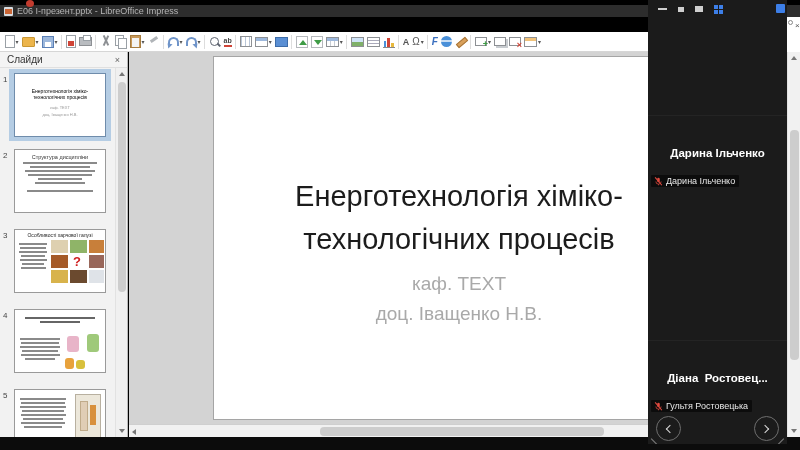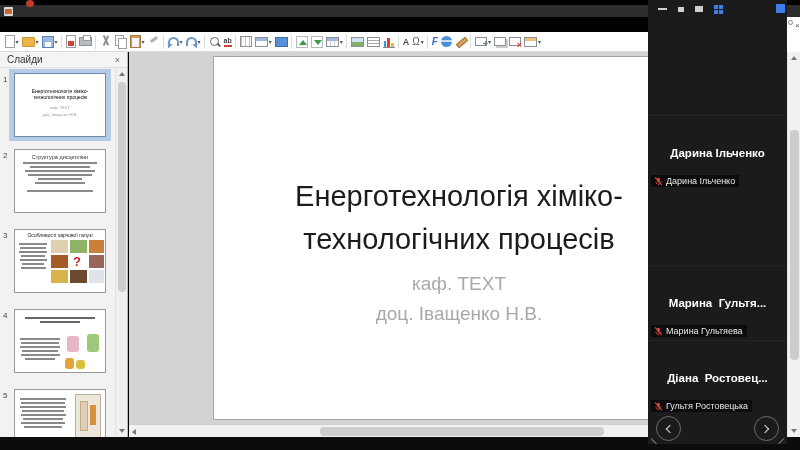--- a/index.html
+++ b/index.html
@@ -133,20 +133,21 @@
 .timg{position:absolute}
 .qmark{color:#d02020;font-weight:bold;font-size:13px;line-height:1}
 </style>
 </head>
 <body>
 
 <div id="stage">
   <div class="reddot"></div>
   <div class="titlebar">
     <div class="doc-icon"></div>
+    <div class="title-text">Е06 І-презент.pptx - LibreOffice Impress</div>
   </div>
   <div class="toolbar">
     <span class="tbi">
         <span class="s-page"></span>
         <span class="dd">▾</span>
       </span>
     <span class="tbi">
         <span class="s-fold"></span>
         <span class="dd">▾</span>
       </span>
@@ -411,32 +412,20 @@
             <rect x="4.3" y="1" width="3.4" height="6" rx="1.7" fill="#e04a3f"></rect>
             <path d="M2.5 6a3.5 3.5 0 0 0 7 0" stroke="#e04a3f" stroke-width="1" fill="none"></path>
             <line x1="6" y1="9.5" x2="6" y2="11" stroke="#e04a3f" stroke-width="1"></line>
             <line x1="1.5" y1="0.5" x2="10.5" y2="11" stroke="#e04a3f" stroke-width="1.4"></line>
           </svg>
         <span>Дарина Ільченко</span>
       </div>
     </div>
 
 
-    <div class="tile" style="top:265px;height:75px">
-      <div class="tname">Марина  Гультя...</div>
-      <div class="tlabel">
-        <svg width="9" height="9" viewBox="0 0 12 12">
-            <rect x="4.3" y="1" width="3.4" height="6" rx="1.7" fill="#e04a3f"></rect>
-            <path d="M2.5 6a3.5 3.5 0 0 0 7 0" stroke="#e04a3f" stroke-width="1" fill="none"></path>
-            <line x1="6" y1="9.5" x2="6" y2="11" stroke="#e04a3f" stroke-width="1"></line>
-            <line x1="1.5" y1="0.5" x2="10.5" y2="11" stroke="#e04a3f" stroke-width="1.4"></line>
-          </svg>
-        <span>Марина Гультяева</span>
-      </div>
-    </div>
 
     <div class="tile" style="top:340px;height:75px">
       <div class="tname">Діана  Ростовец...</div>
       <div class="tlabel">
         <svg width="9" height="9" viewBox="0 0 12 12">
             <rect x="4.3" y="1" width="3.4" height="6" rx="1.7" fill="#e04a3f"></rect>
             <path d="M2.5 6a3.5 3.5 0 0 0 7 0" stroke="#e04a3f" stroke-width="1" fill="none"></path>
             <line x1="6" y1="9.5" x2="6" y2="11" stroke="#e04a3f" stroke-width="1"></line>
             <line x1="1.5" y1="0.5" x2="10.5" y2="11" stroke="#e04a3f" stroke-width="1.4"></line>
           </svg>

